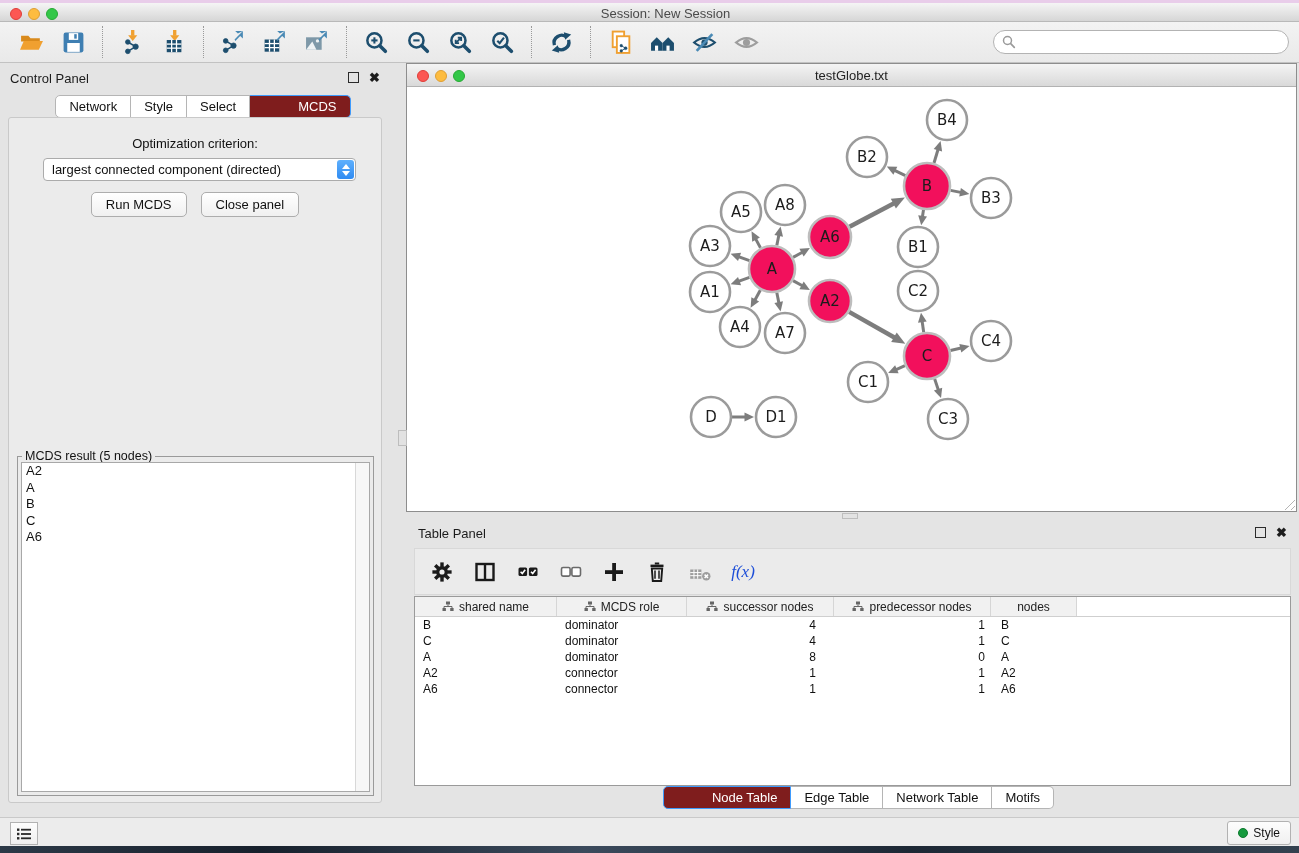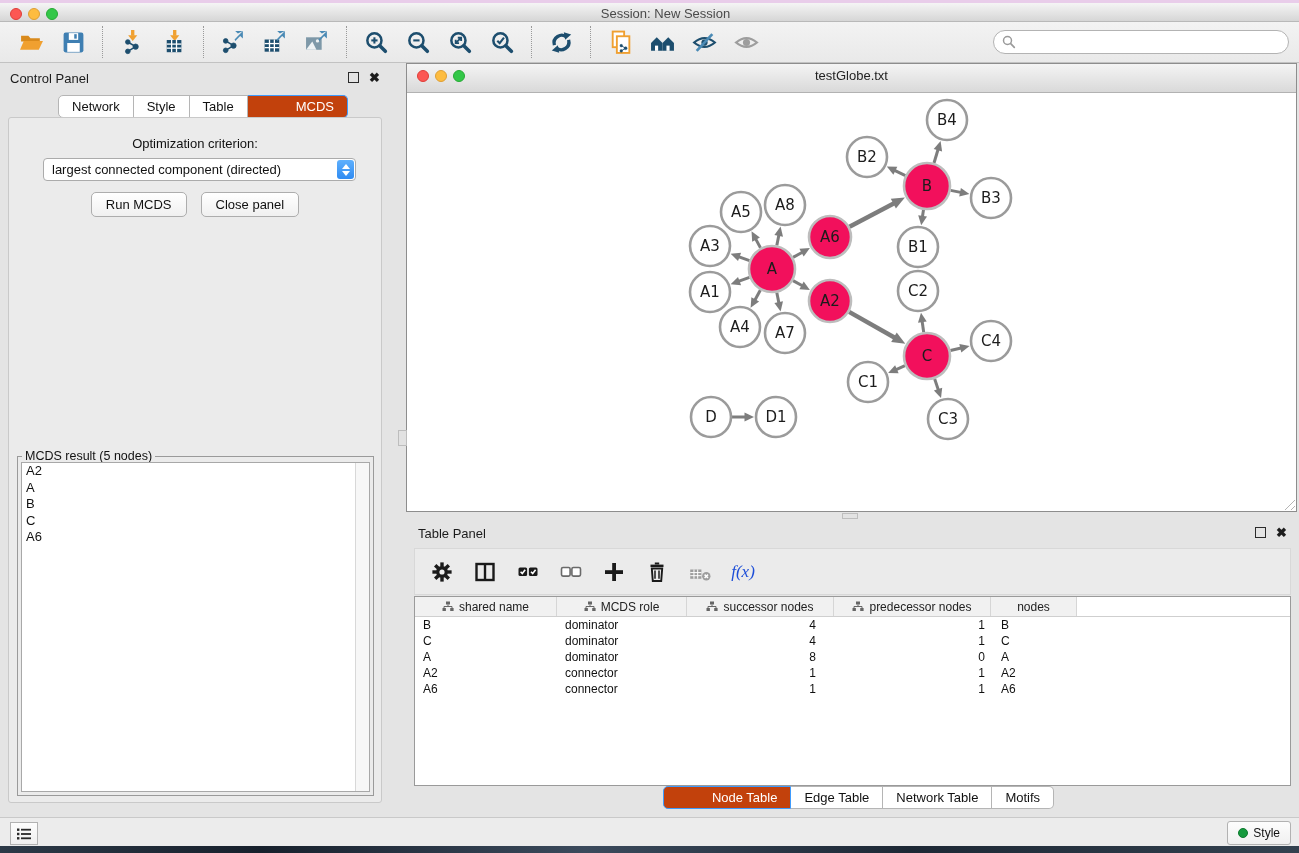--- a/index.html
+++ b/index.html
@@ -24,38 +24,38 @@
   .close-icon{font-size:13px;font-weight:bold;color:#1c1c1c;line-height:10px;cursor:pointer;}
   
   .control-panel{position:absolute;left:0;top:63px;width:394px;height:749px;}
   .cp-title{position:absolute;left:10px;top:8px;font-size:13px;color:#1c1c1c;}
   .cp-header-icons{position:absolute;right:14px;top:9px;}
   .cp-tabs{position:absolute;left:0;top:32px;width:100%;display:flex;justify-content:center;}
   .seg{display:flex;margin-left:12px;}
   .seg .tab{background:#fff;border:1px solid #b5b5b5;border-left:none;padding:3px 13px;font-size:13px;color:#111;cursor:pointer;}
   .seg .tab:first-child{border-left:1px solid #b5b5b5;border-radius:5px 0 0 5px;}
   .seg .tab:last-child{border-radius:0 5px 5px 0;}
-  .seg .tab.selected{background:#c2410c;border-color:#3e9bfd;color:#fff;padding-left:48px;}
+  .seg .tab.selected{background:#7f1d1d;border-color:#3e9bfd;color:#fff;padding-left:48px;}
   .cp-body{position:absolute;left:8px;top:54px;width:374px;height:686px;background:#ebebeb;border:1px solid #c9c9c9;border-radius:3px;box-sizing:border-box;}
   .opt-label{position:absolute;left:0;width:100%;top:18px;text-align:center;font-size:13px;color:#111;}
   .selectbox{position:absolute;left:34px;top:40px;width:313px;height:23px;background:#fff;border:1px solid #ababab;border-radius:4px;box-sizing:border-box;display:flex;align-items:center;cursor:pointer;}
   .selectbox .sel-text{font-size:13px;color:#111;padding-left:8px;flex:1;white-space:nowrap;}
   .stepper{width:17px;height:19px;margin-right:1px;background:linear-gradient(#5fb0fd,#2f8bf2);border-radius:3px;display:flex;flex-direction:column;align-items:center;justify-content:center;gap:2px;}
   .stepper .up{width:0;height:0;border-left:4px solid transparent;border-right:4px solid transparent;border-bottom:5px solid #fff;}
   .stepper .down{width:0;height:0;border-left:4px solid transparent;border-right:4px solid transparent;border-top:5px solid #fff;}
   .cp-buttons{position:absolute;left:0;top:74px;width:100%;display:flex;justify-content:center;gap:14px;}
   .mac-btn{background:linear-gradient(#ffffff,#f0f0f0);border:1px solid #adadad;border-radius:5px;font-size:13px;color:#111;padding:4px 14px;cursor:pointer;font-family:"Liberation Sans",sans-serif;}
   .result-fieldset{position:absolute;left:8px;top:338px;width:357px;height:340px;border:1px solid #9a9a9a;box-sizing:border-box;}
   .result-legend{position:absolute;left:4px;top:-8px;background:#ebebeb;font-size:12.5px;color:#111;padding:0 3px;}
   .result-list{position:absolute;left:3px;top:5px;right:3px;bottom:3px;background:#fff;border:1px solid #a8a8a8;overflow:hidden;}
   .result-item{font-size:13px;color:#111;line-height:16.5px;padding-left:4px;cursor:default;}
   .result-scroll{position:absolute;right:0;top:0;bottom:0;width:13px;background:#f7f7f7;border-left:1px solid #d8d8d8;cursor:pointer;}
   
   .net-window{position:absolute;left:406px;top:63px;width:891px;height:449px;background:#fff;border:1px solid #8d8d8d;box-sizing:border-box;}
-  .net-titlebar{position:absolute;left:0;top:0;width:100%;height:29px;background:linear-gradient(#f4f4f4,#d9d9d9);border-bottom:1px solid #b2b2b2;box-sizing:border-box;}
+  .net-titlebar{position:absolute;left:0;top:0;width:100%;height:23px;background:linear-gradient(#f4f4f4,#d9d9d9);border-bottom:1px solid #b2b2b2;box-sizing:border-box;}
   .net-title{position:absolute;left:0;right:0;top:4px;text-align:center;font-size:13px;color:#222;}
   .net-canvas{position:absolute;left:0;top:23px;}
   .resize-grip{position:absolute;right:1px;bottom:1px;width:13px;height:13px;background:
     repeating-linear-gradient(135deg,transparent 0 3px,#b5b5b5 3px 4px);clip-path:polygon(100% 0,100% 100%,0 100%);cursor:nwse-resize;}
   .v-grip{position:absolute;left:398px;top:430px;width:9px;height:16px;background:#e2e2e2;border:1px solid #bdbdbd;box-sizing:border-box;cursor:col-resize;}
   .h-grip{position:absolute;left:842px;top:513px;width:16px;height:6px;background:#e2e2e2;border:1px solid #bdbdbd;box-sizing:border-box;cursor:row-resize;}
   
   .table-panel{position:absolute;left:406px;top:520px;width:893px;height:292px;}
   .tp-title{position:absolute;left:12px;top:6px;font-size:13px;color:#1c1c1c;}
   .tp-header-icons{position:absolute;right:12px;top:7px;}
@@ -273,21 +273,21 @@
   <div class="control-panel">
     <div class="cp-title">Control Panel</div>
     <div class="cp-header-icons panel-header-icons">
       <span class="float-icon"></span>
       <span class="close-icon">✖</span>
     </div>
     <div class="cp-tabs">
         <span class="seg" id="cp-tabs">
           <span class="tab">Network</span>
           <span class="tab">Style</span>
-          <span class="tab">Table</span>
+          <span class="tab">Select</span>
           <span class="tab selected">MCDS</span>
         </span>
       </div>
     <div class="cp-body">
       <div class="opt-label">Optimization criterion:</div>
       <div class="selectbox">
         <span class="sel-text">largest connected component (directed)</span>
         <span class="stepper">
             <span class="up"></span>
             <span class="down"></span>

